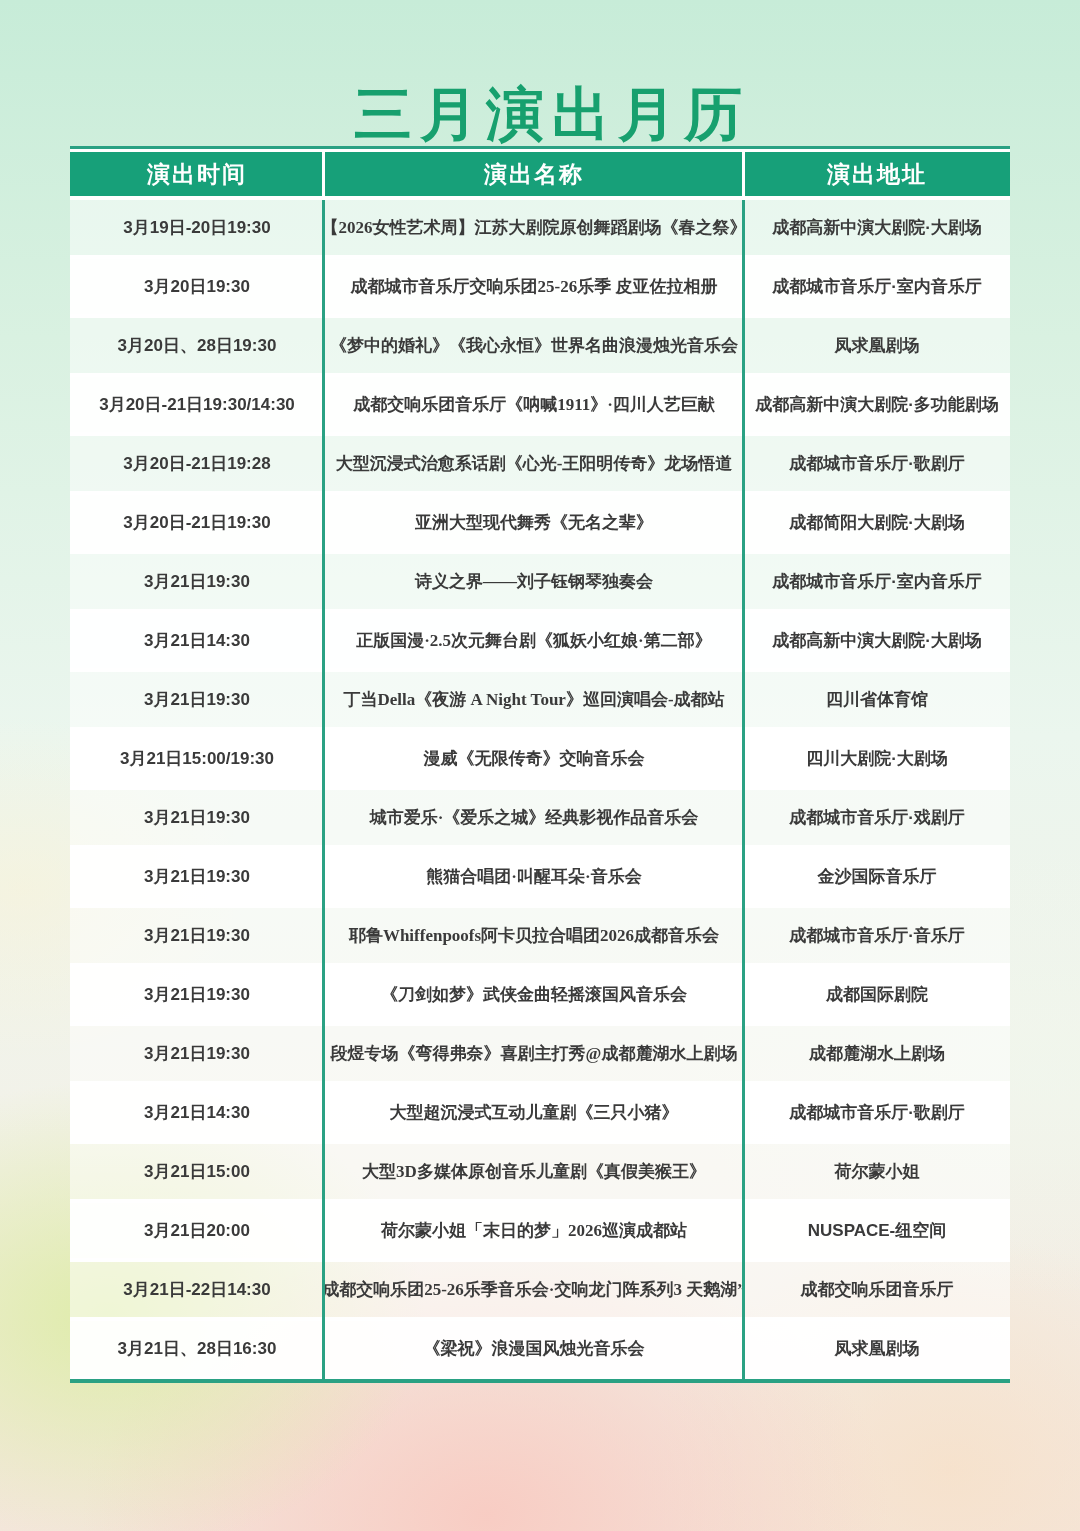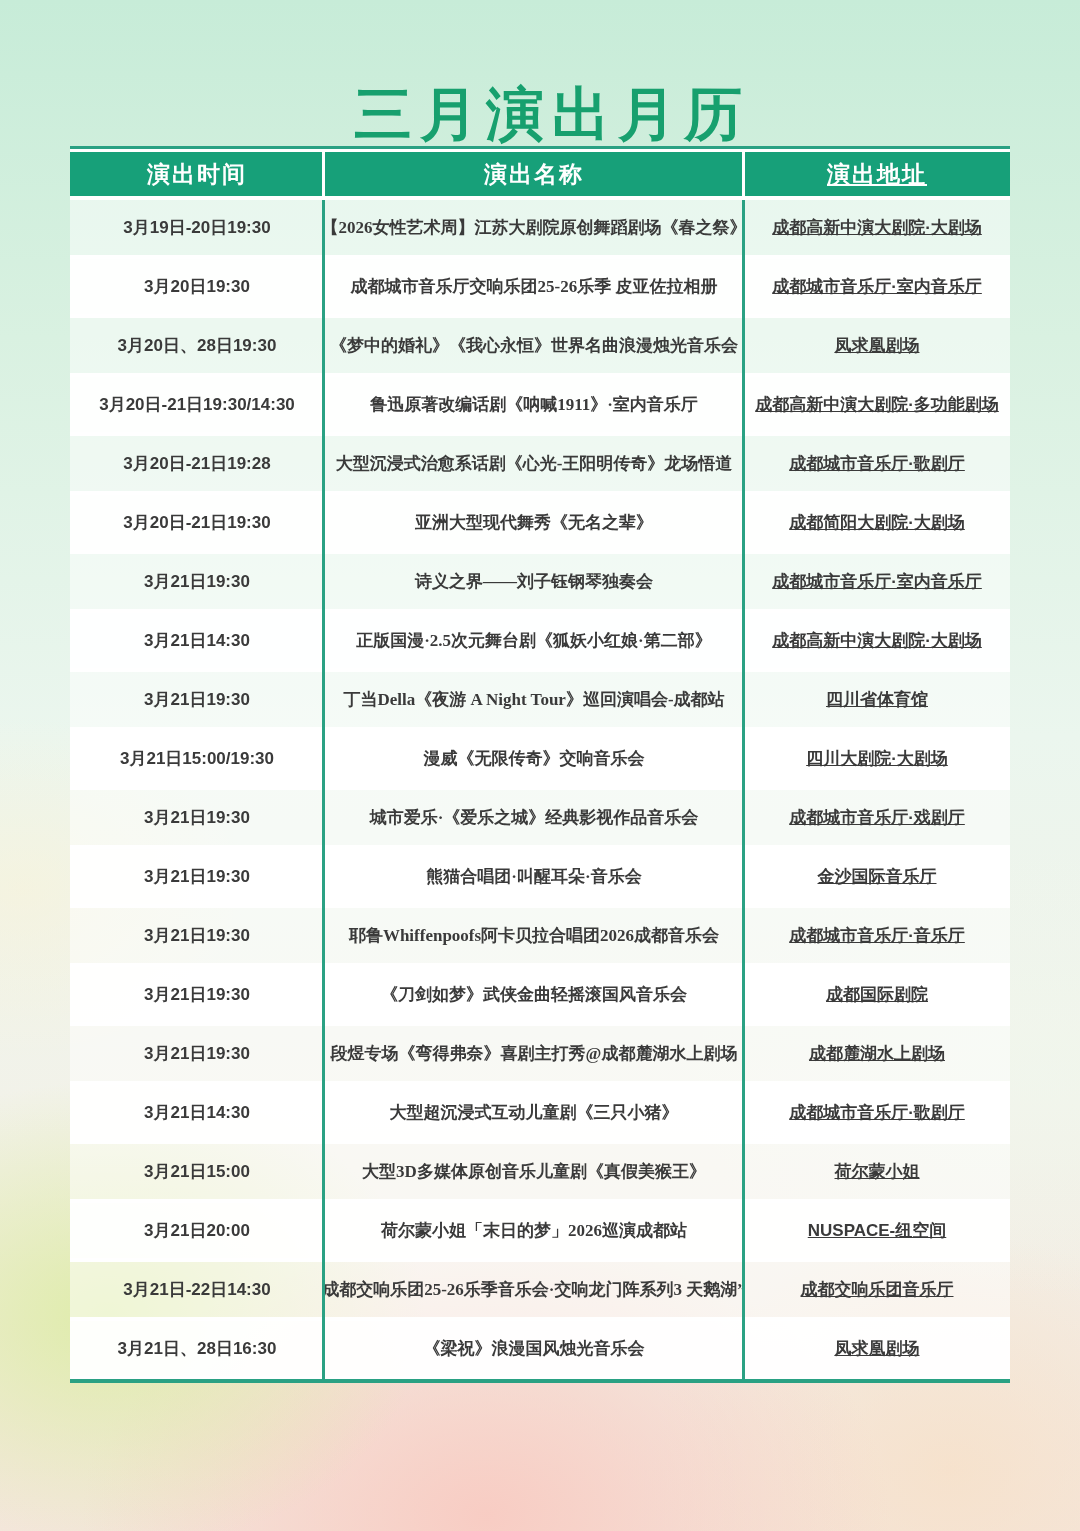--- a/index.html
+++ b/index.html
@@ -57,21 +57,21 @@
   .cell{
     display:flex;align-items:center;justify-content:center;
     text-align:center;
     color:var(--text);
     font-size:17px;font-weight:700;
     white-space:nowrap;
     overflow:hidden;
   }
   .c-time,.th-time{width:254px;}
   .c-name,.th-name{width:420px;font-family:Liberation Serif, serif;}
-  .c-venue,.th-venue{width:266px;text-decoration:underline;}
+  .c-venue,.th-venue{width:266px;}
   .sep{
     height:3px;background:var(--teal);
     border-top:2.5px solid #ffffff;
     border-bottom:2.5px solid #ffffff;
   }
   .bottom-white{height:3px;background:#ffffff;}
   .bottom-border{height:4px;background:var(--teal);}
   .vline{
     position:absolute;
     width:3px;background:var(--teal);
@@ -120,21 +120,21 @@
   </div>
 <div class="sep"></div>
   <div class="row tint">
     <div class="cell c-time">3月20日、28日19:30</div>
     <div class="cell c-name">《梦中的婚礼》《我心永恒》世界名曲浪漫烛光音乐会</div>
     <div class="cell c-venue">凤求凰剧场</div>
   </div>
 <div class="sep"></div>
   <div class="row plain">
     <div class="cell c-time">3月20日-21日19:30/14:30</div>
-    <div class="cell c-name">鲁迅原著改编话剧《呐喊1911》·室内音乐厅</div>
+    <div class="cell c-name">成都交响乐团音乐厅《呐喊1911》·四川人艺巨献</div>
     <div class="cell c-venue">成都高新中演大剧院·多功能剧场</div>
   </div>
 <div class="sep"></div>
   <div class="row tint">
     <div class="cell c-time">3月20日-21日19:28</div>
     <div class="cell c-name">大型沉浸式治愈系话剧《心光-王阳明传奇》龙场悟道</div>
     <div class="cell c-venue">成都城市音乐厅·歌剧厅</div>
   </div>
 <div class="sep"></div>
   <div class="row plain">

